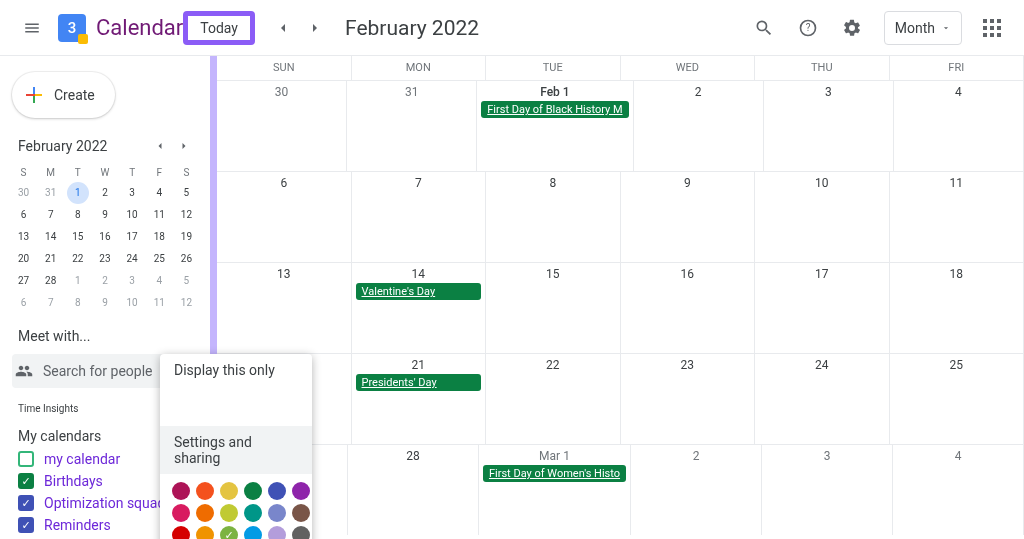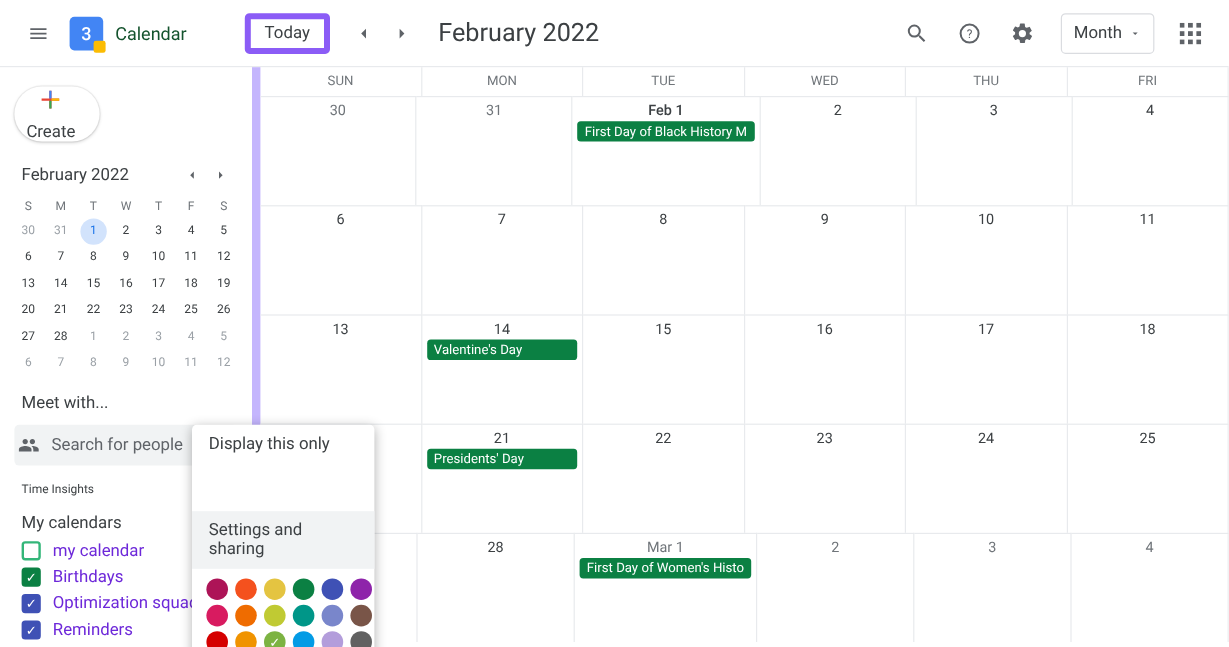--- a/index.html
+++ b/index.html
@@ -2,32 +2,32 @@
 <html><head>
 <meta charset="utf-8">
 <style>
 * { margin: 0; padding: 0; box-sizing: border-box; font-family: 'Google Sans', Roboto, Arial, sans-serif; }
 body { background: #fff; width: 1024px; height: 539px; overflow: hidden; color: #3c4043; }
 .header { height: 56px; display: flex; align-items: center; padding: 0 12px; border-bottom: 1px solid #e8eaed; }
 .menu-icon { width: 40px; height: 40px; display: flex; align-items: center; justify-content: center; cursor: pointer; border-radius: 50%; }
 .logo-box { width: 36px; height: 36px; margin: 0 6px 0 2px; display: flex; align-items: center; justify-content: center; }
 .logo-cal { width: 28px; height: 28px; background: #4285f4; border-radius: 4px; display: flex; align-items: center; justify-content: center; color: #fff; font-size: 15px; font-weight: 500; position: relative; }
 .logo-cal::before { content:''; position:absolute; right:-2px; bottom:-2px; width:10px; height:10px; background:#fbbc04; border-radius:2px; }
-.logo-text { font-size: 15px; color: #14532d; margin-right: 48px; }
+.logo-text { font-size: 22px; color: #701a75; }
 .today-btn { height: 34px; padding: 0 12px; border: 5px solid #8b5cf6; border-radius: 4px; background: #fff; font-size: 14px; color: #3c4043; cursor: pointer; margin-right: 12px; }
 .nav-arrow { width: 32px; height: 32px; display: flex; align-items: center; justify-content: center; cursor: pointer; border-radius: 50%; color: #5f6368; }
 .month-title { font-size: 21px; color: #3c4043; margin-left: 14px; }
 .header-spacer { flex: 1; }
 .hdr-icon { width: 40px; height: 40px; display: flex; align-items: center; justify-content: center; cursor: pointer; border-radius: 50%; color: #5f6368; margin: 0 2px; }
 .view-select { height: 34px; padding: 0 10px; border: 1px solid #dadce0; border-radius: 4px; background: #fff; font-size: 14px; color: #3c4043; cursor: pointer; margin: 0 10px; display: flex; align-items: center; gap: 6px; }
 .apps-grid { width: 40px; height: 40px; display: flex; align-items: center; justify-content: center; cursor: pointer; }
 .apps-grid svg rect { fill: #5f6368; }
 .main { display: flex; height: calc(100% - 56px); }
 .sidebar { width: 210px; padding: 12px 8px 0 8px; position: relative; }
-.create-btn { height: 46px; padding: 0 20px 0 10px; border: none; box-shadow: 0 1px 3px rgba(0,0,0,0.18), 0 0 0 1px rgba(0,0,0,0.05); border-radius: 24px; background: #fff; font-size: 14px; color: #3c4043; cursor: pointer; display: flex; align-items: center; gap: 8px; margin: 4px 0 16px 4px; flex-direction: column; }
+.create-btn { height: 46px; padding: 0 20px 0 10px; border: none; box-shadow: 0 1px 3px rgba(0,0,0,0.18), 0 0 0 1px rgba(0,0,0,0.05); border-radius: 24px; background: #fff; font-size: 14px; color: #3c4043; cursor: pointer; display: flex; align-items: center; gap: 8px; margin: 4px 0 16px 4px; }
 .plus-icon { width: 24px; height: 24px; }
 .mini-hdr { display: flex; align-items: center; padding: 0 6px 0 10px; }
 .mini-title { font-size: 14px; color: #3c4043; flex: 1; }
 .mini-nav { width: 24px; height: 24px; display: flex; align-items: center; justify-content: center; cursor: pointer; color: #5f6368; }
 .mini-grid { display: grid; grid-template-columns: repeat(7, 1fr); text-align: center; margin: 6px 2px 10px 2px; }
 .mini-dow { font-size: 10px; color: #70757a; height: 18px; line-height: 18px; }
 .mini-day { font-size: 10px; color: #3c4043; height: 22px; width: 22px; line-height: 22px; border-radius: 50%; margin: auto; cursor: pointer; }
 .mini-day.muted { color: #9aa0a6; }
 .mini-day.today { background: #d2e3fc; color: #1a73e8; }
 .sec-label { font-size: 14px; color: #3c4043; padding: 4px 10px; }
@@ -38,21 +38,21 @@
 .chk.checked::after { content: '✓'; color: #fff; font-size: 11px; line-height: 1; }
 .sec-head { display: flex; align-items: center; padding: 8px 10px 4px 10px; font-size: 14px; color: #3c4043; }
 .grid-area { flex: 1; border-left: 7px solid #c4b5fd; }
 .dow-row { display: grid; grid-template-columns: repeat(6, 1fr); height: 24px; }
 .dow-cell { font-size: 11px; color: #70757a; text-align: center; line-height: 24px; border-right: 1px solid #e8eaed; }
 .week-row { display: grid; grid-template-columns: repeat(6, 1fr); height: 91px; }
 .day-cell { border-top: 1px solid #e8eaed; border-right: 1px solid #e8eaed; padding-top: 4px; position: relative; }
 .day-num { font-size: 12px; color: #3c4043; text-align: center; display: block; margin-bottom: 2px; }
 .day-num.bold { font-weight: 500; }
 .day-num.muted { color: #70757a; }
-.event-chip { background: #0b8043; color: #fff; font-size: 11px; padding: 2px 6px; border-radius: 3px; margin: 0 4px; white-space: nowrap; overflow: hidden; cursor: pointer; }
+.event-chip { background: #0b8043; color: #fff; font-size: 11px; padding: 2px 6px; border-radius: 3px; margin: 0 4px; white-space: nowrap; overflow: hidden; cursor: pointer; text-decoration: underline; }
 .popup { position: absolute; left: 160px; top: 354px; width: 152px; background: #fff; border-radius: 4px; box-shadow: 0 2px 10px rgba(0,0,0,0.3); padding-bottom: 8px; z-index: 100; }
 .popup-item { font-size: 14px; padding: 8px 14px; cursor: pointer; color: #3c4043; }
 .popup-item.hover { background: #f1f3f4; margin-top: 40px; }
 .color-grid { display: grid; grid-template-columns: repeat(6, 20px); gap: 4px; padding: 8px 12px 4px 12px; }
 .color-dot { width: 18px; height: 18px; border-radius: 50%; cursor: pointer; display: flex; align-items: center; justify-content: center; color: #fff; font-size: 11px; }
 .add-color { width: 18px; height: 18px; border-radius: 50%; background: #f1f3f4; cursor: pointer; display: flex; align-items: center; justify-content: center; color: #5f6368; font-size: 13px; }
 </style>
 </head>
 <body>
 

